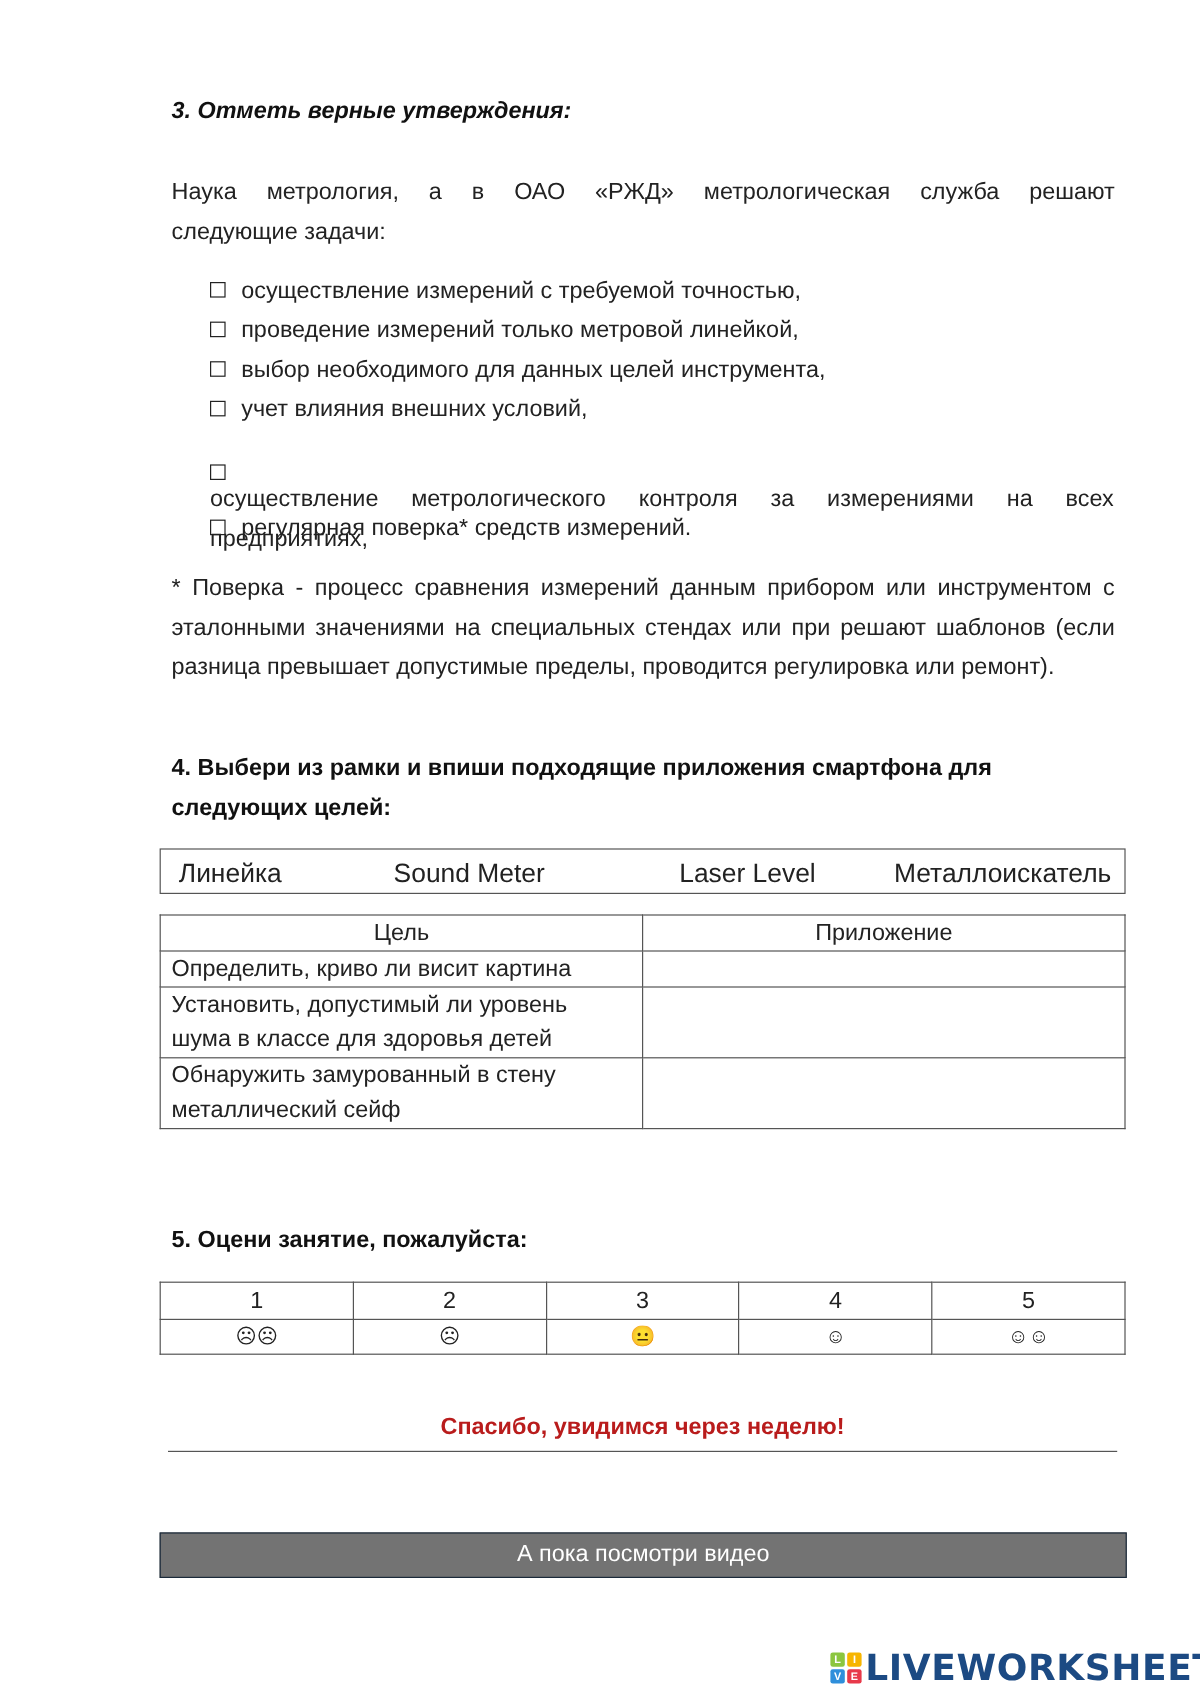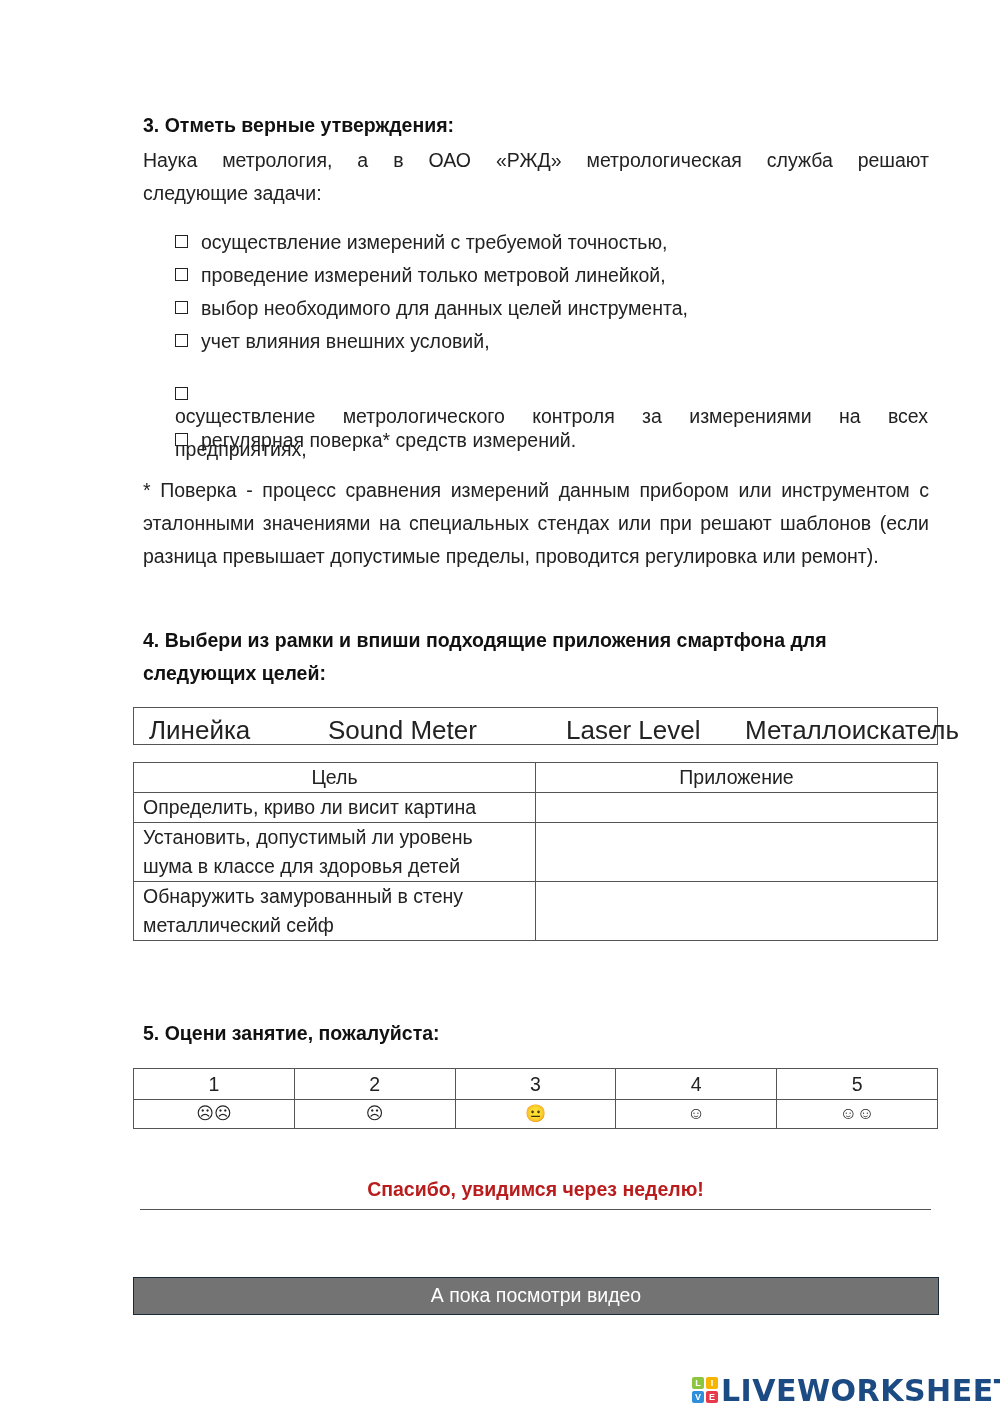--- a/index.html
+++ b/index.html
@@ -18,21 +18,21 @@
     position: absolute; left: 175px; width: 753px; font-size: 19.5px;
     line-height: 33px; color: #222; display: flex;
   }
   .cb {
     display: inline-block; width: 13px; height: 13px; border: 1.5px solid #222;
     margin-top: 9px; margin-right: 13px; flex: 0 0 auto; box-sizing: border-box;
   }
   .check-text { flex: 1; text-align: justify; }
   .word-bank {
     left: 133px; top: 707px; width: 805px; height: 38px; border: 1px solid #555;
-    box-sizing: border-box; font-size: 26px; color: #222;
+    box-sizing: border-box; font-size: 22px; color: #222;
   }
   .word-bank span { position: absolute; top: 7px; }
   table { border-collapse: collapse; border-radius: 31px; }
   .goals { left: 133px; top: 762px; width: 805px; font-size: 19.5px; color: #222; }
   .goals td, .goals th {
     border: 1px solid #555; padding: 0 9px; line-height: 29px; vertical-align: top;
     font-weight: normal;
   }
   .goals th { text-align: center; }
   .goals td.app { width: 383px; }
@@ -51,21 +51,21 @@
     font-size: 19.5px; text-align: center; line-height: 35px; cursor: pointer;
   }
   .logo { left: 692px; top: 1375px; height: 30px; display: flex; align-items: center; }
   .logo-tiles { display: grid; grid-template-columns: 12px 12px; grid-template-rows: 12px 12px; gap: 2px; margin-right: 3px; }
   .tile { font-size: 9px; font-weight: bold; color: #fff; text-align: center; line-height: 12px; border-radius: 2px; }
   .logo-text { font-size: 30px; font-weight: bold; color: #1c4a83; letter-spacing: 0.5px; font-family: "DejaVu Sans", sans-serif; }
 </style>
 </head>
 <body>
 
-<div class="abs heading" style="left:143px; top:114px;">3. Отметь верные утверждения:</div>
+<div class="abs heading" style="left:143px; top:81px;font-style:italic;">3. Отметь верные утверждения:</div>
 
 <div class="abs para justify-line" style="left:143px; top:144px; width:786px;">Наука метрология, а в ОАО «РЖД» метрологическая служба решают</div>
 <div class="abs para" style="left:143px; top:177px; width:786px;">следующие задачи:</div>
 
 <div class="check-item" style="top:226px;">
   <span class="cb"></span>
   <span class="check-text">осуществление измерений с требуемой точностью,</span>
 </div>
 <div class="check-item" style="top:259px;">
   <span class="cb"></span>

